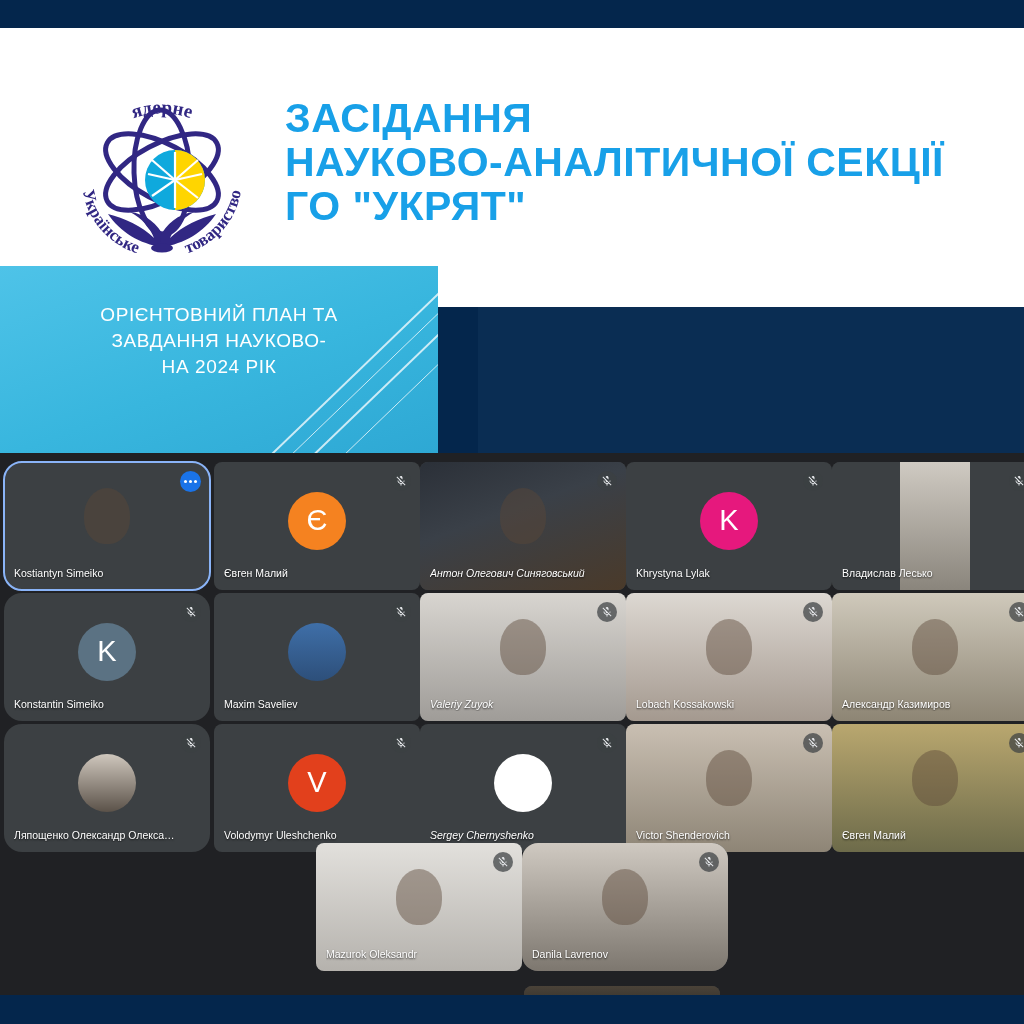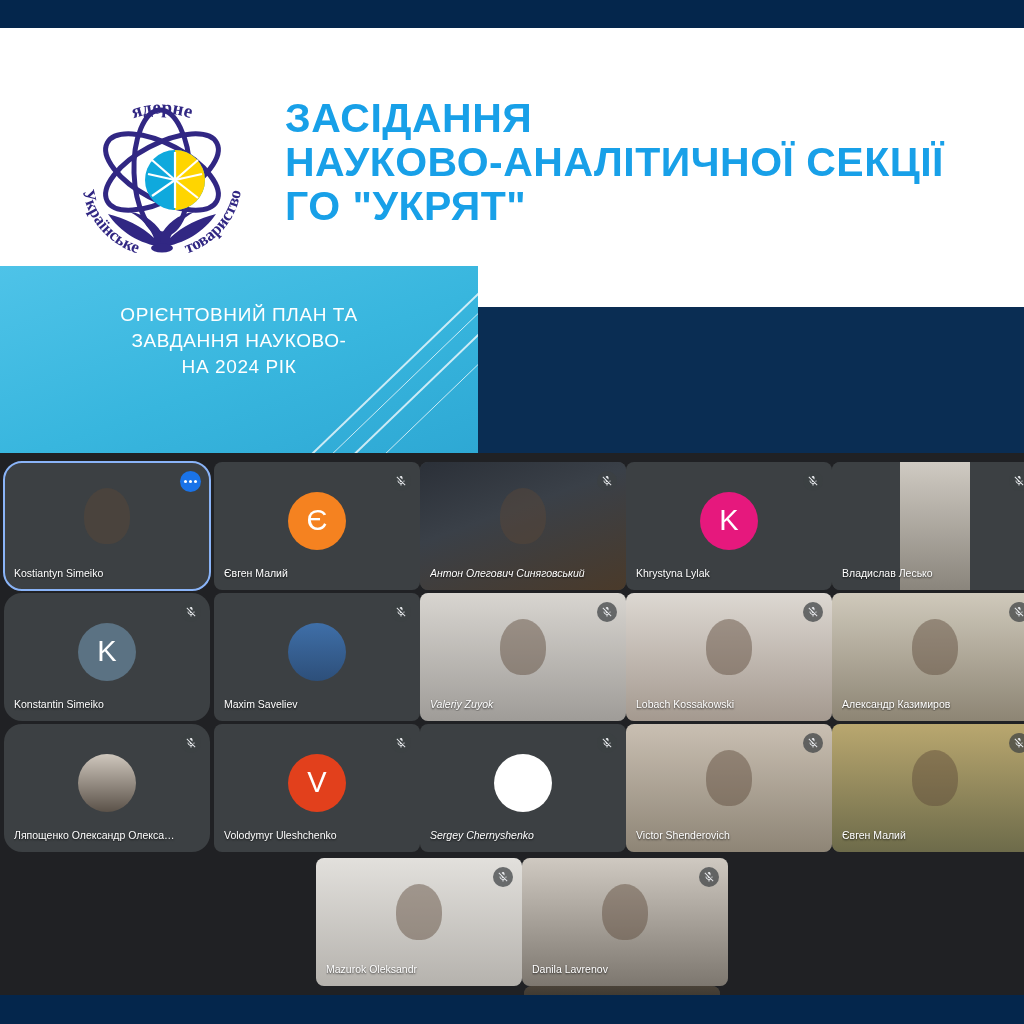--- a/index.html
+++ b/index.html
@@ -22,42 +22,42 @@
 
   
   .title-block { position: absolute; left: 285px; top: 96px; width: 700px; }
   .title-line {
     color: #18a0e8; font-weight: bold; font-size: 41px; line-height: 44px;
     letter-spacing: 0.5px; white-space: nowrap;
   }
 
   
   .cyan-banner {
-    position: absolute; left: 0; top: 266px; width: 478px; height: 187px;
+    position: absolute; left: 0; top: 266px; width: 438px; height: 187px;
     background: linear-gradient(160deg, #4ec3e8 0%, #38b6de 55%, #2ea8d4 100%);
     overflow: hidden;
   }
   .cyan-banner .streaks { position: absolute; right: -60px; top: -20px; width: 340px; height: 260px; }
   .banner-text {
     position: absolute; left: 0; right: 0; top: 36px;
     text-align: center; color: #ffffff; font-size: 19px; line-height: 26px;
     letter-spacing: 0.6px; padding: 0 40px;
   }
   .banner-text .u { border-bottom: 1px solid #ffb9b9; }
 
   
   .grid-area {
     position: absolute; left: 0; top: 453px; width: 1024px; height: 542px;
     background: #202124;
   }
   .row { position: absolute; left: 0; width: 1024px; height: 128px; }
   .row.r1 { top: 9px; }
   .row.r2 { top: 140px; }
   .row.r3 { top: 271px; }
-  .row.r4 { top: 405px; }
+  .row.r4 { top: 390px; }
 
   .tile {
     position: absolute; top: 0; width: 206px; height: 128px;
     background: #3c4043; border-radius: 8px; overflow: hidden;
   }
   .tile.c0 { left: 4px; border-radius: 18px; }
   .tile.c1 { left: 214px; }
   .tile.c2 { left: 420px; font-style: italic; }
   .tile.c3 { left: 626px; }
   .tile.c4 { left: 832px; }
@@ -346,21 +346,21 @@
           <div class="video" style="background: linear-gradient(rgb(226, 224, 220), rgb(181, 178, 173));">
             <div style="position: absolute; left: 50%; top: 42%; transform: translate(-50%, -50%); width: 46px; height: 56px; border-radius: 50% 50% 45% 45%; background: rgba(90, 70, 55, 0.45);"></div>
           </div>
           <div class="mic-badge">
             <svg viewBox="0 0 24 24" fill="#e8eaed">
               <path d="M19 11h-1.7c0 .74-.16 1.43-.43 2.05l1.23 1.23c.56-.98.9-2.09.9-3.28zM14.98 11.17c0-.06.02-.11.02-.17V5c0-1.66-1.34-3-3-3-1.23 0-2.28.74-2.75 1.79l5.73 5.38zM4.27 3L3 4.27l6.01 6.01V11c0 1.66 1.33 3 2.99 3 .22 0 .44-.03.65-.08l1.66 1.66c-.71.33-1.5.52-2.31.52-2.76 0-5.3-2.1-5.3-5.1H5c0 3.41 2.72 6.23 6 6.72V21h2v-3.28c.91-.13 1.77-.45 2.54-.9L19.73 21 21 19.73 4.27 3z"></path>
             </svg>
           </div>
           <div class="name">Mazurok Oleksandr</div>
         </div>
-        <div class="tile" style="left: 522px;">
+        <div class="tile" style="left: 522px; border-radius: 16px;">
           <div class="video" style="background: linear-gradient(rgb(207, 201, 193), rgb(125, 119, 111));">
             <div style="position: absolute; left: 50%; top: 42%; transform: translate(-50%, -50%); width: 46px; height: 56px; border-radius: 50% 50% 45% 45%; background: rgba(90, 70, 55, 0.45);"></div>
           </div>
           <div class="mic-badge">
             <svg viewBox="0 0 24 24" fill="#e8eaed">
               <path d="M19 11h-1.7c0 .74-.16 1.43-.43 2.05l1.23 1.23c.56-.98.9-2.09.9-3.28zM14.98 11.17c0-.06.02-.11.02-.17V5c0-1.66-1.34-3-3-3-1.23 0-2.28.74-2.75 1.79l5.73 5.38zM4.27 3L3 4.27l6.01 6.01V11c0 1.66 1.33 3 2.99 3 .22 0 .44-.03.65-.08l1.66 1.66c-.71.33-1.5.52-2.31.52-2.76 0-5.3-2.1-5.3-5.1H5c0 3.41 2.72 6.23 6 6.72V21h2v-3.28c.91-.13 1.77-.45 2.54-.9L19.73 21 21 19.73 4.27 3z"></path>
             </svg>
           </div>
           <div class="name">Danila Lavrenov</div>
         </div>

